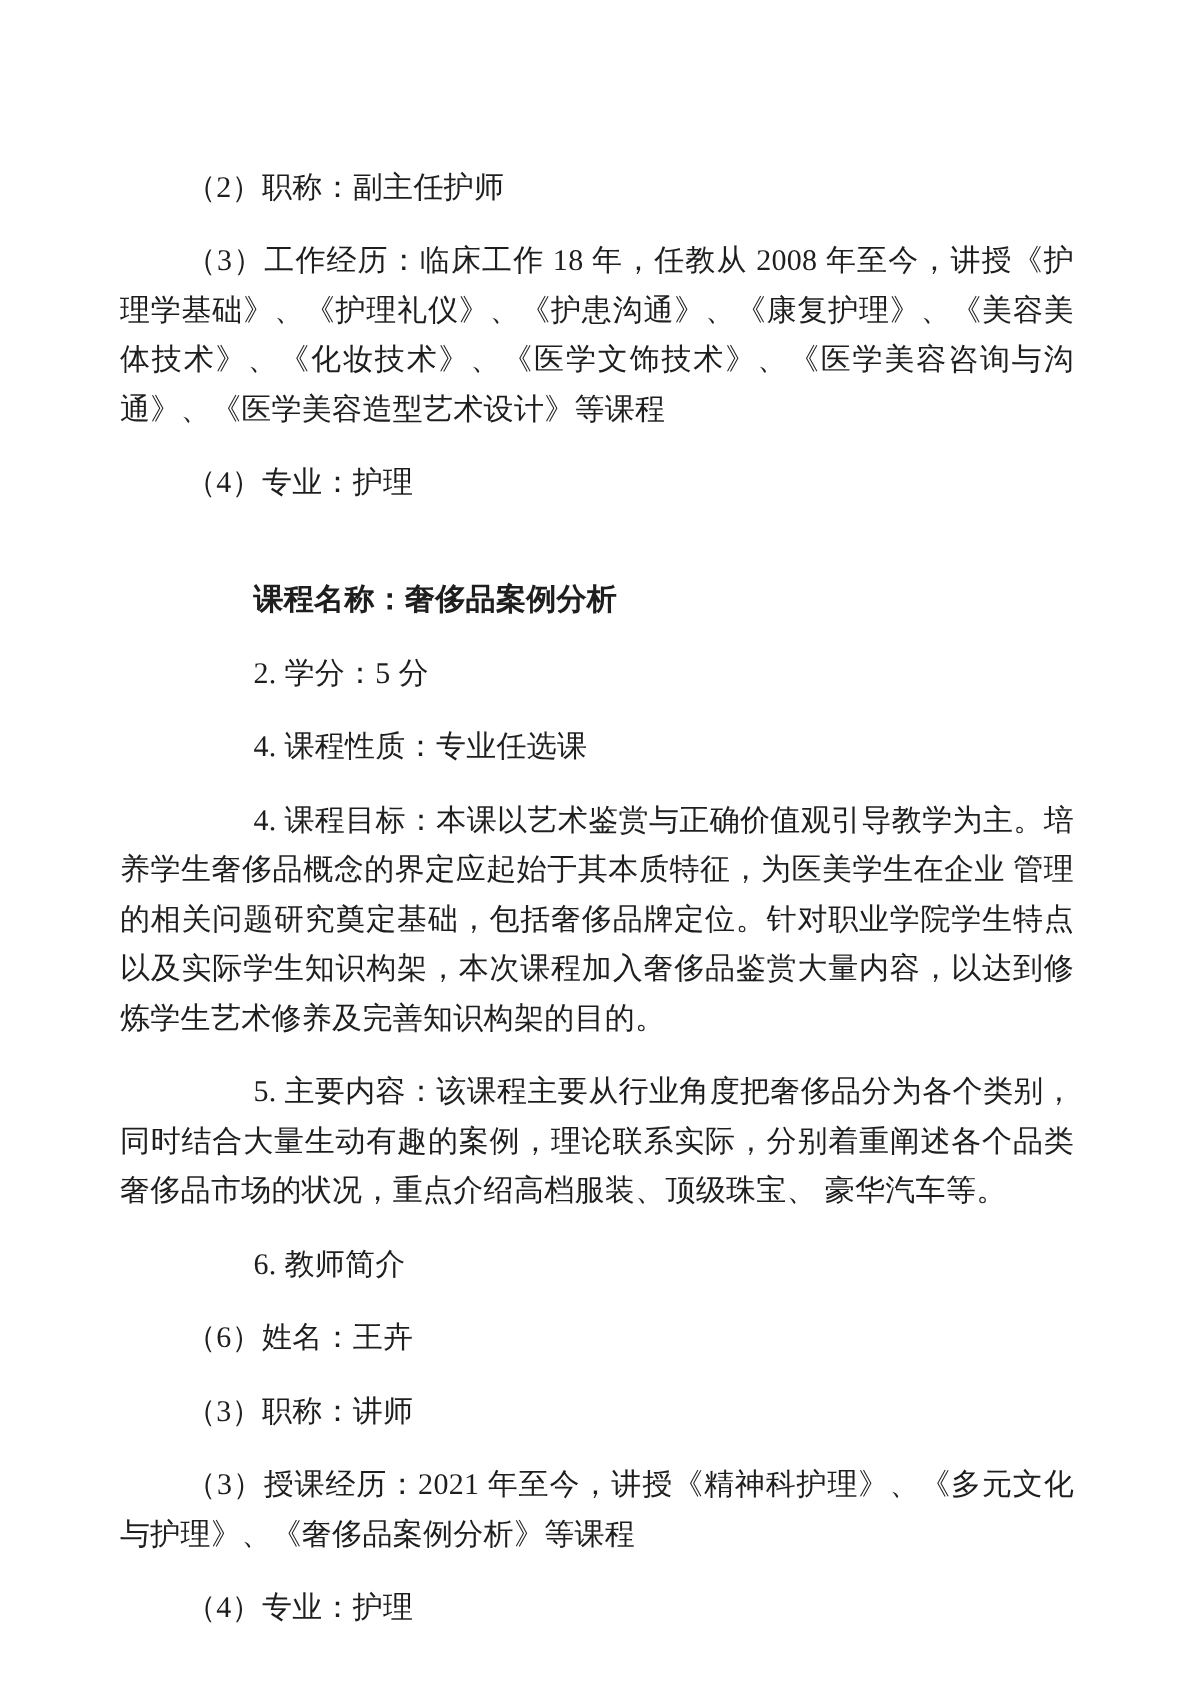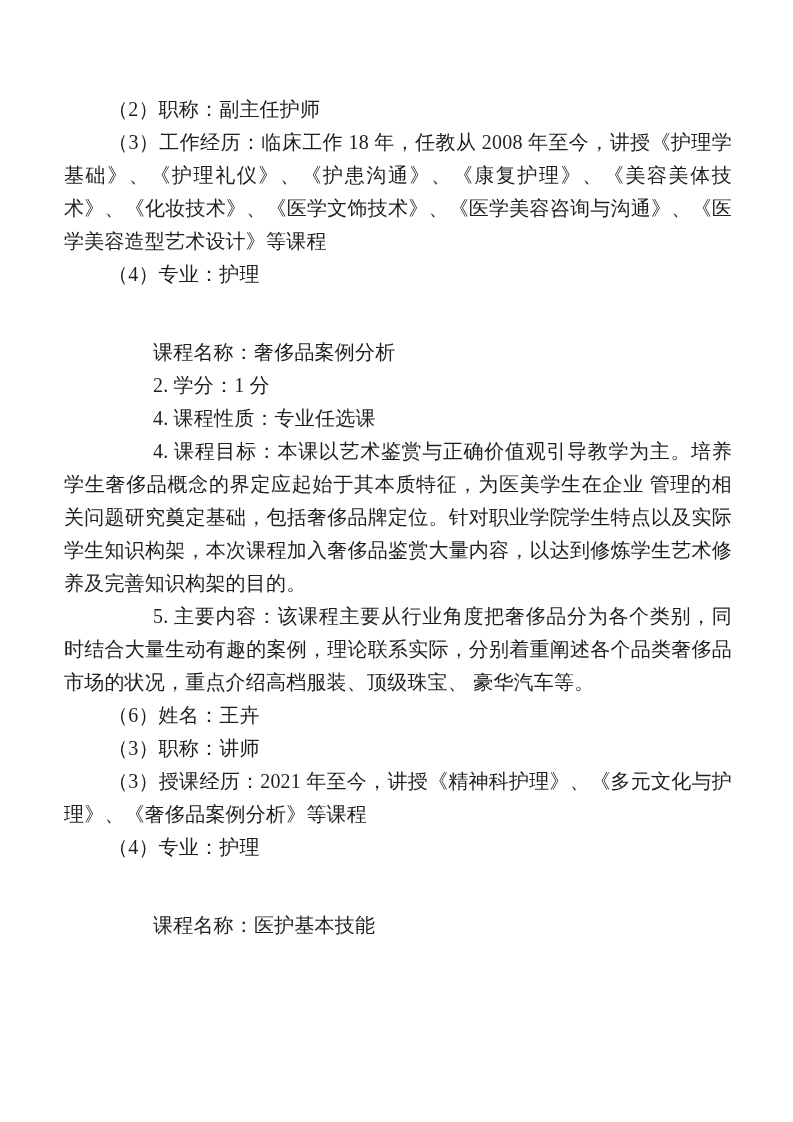--- a/index.html
+++ b/index.html
@@ -22,58 +22,59 @@
     top: 93px;
     width: 668px;
     font-size: 20px;
     line-height: 33px;
     color: #1e1e1e;
     text-align: justify;
     text-justify: inter-ideograph;
     letter-spacing: 0.2px;
   }
   .content p {
-    margin: 0;
+    margin: 16px;
     padding: 0;
   }
   .para-paren {
     text-indent: 44px;
   }
   .para-num {
     text-indent: 89px;
   }
   .section-heading {
     text-indent: 89px;
-    font-weight: normal;
+    font-weight: bold;
     margin-top: 45px !important;
   }
 </style>
 </head>
 <body>
 
 <div class="page">
   <div class="content">
 
     <p class="para-paren">（2）职称：副主任护师</p>
 
     <p class="para-paren">（3）工作经历：临床工作 18 年，任教从 2008 年至今，讲授《护理学基础》、《护理礼仪》、《护患沟通》、《康复护理》、《美容美体技术》、《化妆技术》、《医学文饰技术》、《医学美容咨询与沟通》、《医学美容造型艺术设计》等课程</p>
 
     <p class="para-paren">（4）专业：护理</p>
 
     <p class="section-heading">课程名称：奢侈品案例分析</p>
 
 
-    <p class="para-num">2. 学分：1 分</p>
+    <p class="para-num">2. 学分：5 分</p>
 
     <p class="para-num">4. 课程性质：专业任选课</p>
 
     <p class="para-num">4. 课程目标：本课以艺术鉴赏与正确价值观引导教学为主。培养学生奢侈品概念的界定应起始于其本质特征，为医美学生在企业 管理的相关问题研究奠定基础，包括奢侈品牌定位。针对职业学院学生特点以及实际学生知识构架，本次课程加入奢侈品鉴赏大量内容，以达到修炼学生艺术修养及完善知识构架的目的。</p>
 
     <p class="para-num">5. 主要内容：该课程主要从行业角度把奢侈品分为各个类别，同时结合大量生动有趣的案例，理论联系实际，分别着重阐述各个品类奢侈品市场的状况，重点介绍高档服装、顶级珠宝、 豪华汽车等。</p>
 
+    <p class="para-num">6. 教师简介</p>
 
     <p class="para-paren">（6）姓名：王卉</p>
 
     <p class="para-paren">（3）职称：讲师</p>
 
     <p class="para-paren">（3）授课经历：2021 年至今，讲授《精神科护理》、《多元文化与护理》、《奢侈品案例分析》等课程</p>
 
     <p class="para-paren">（4）专业：护理</p>
 
     <p class="section-heading">课程名称：医护基本技能</p>

